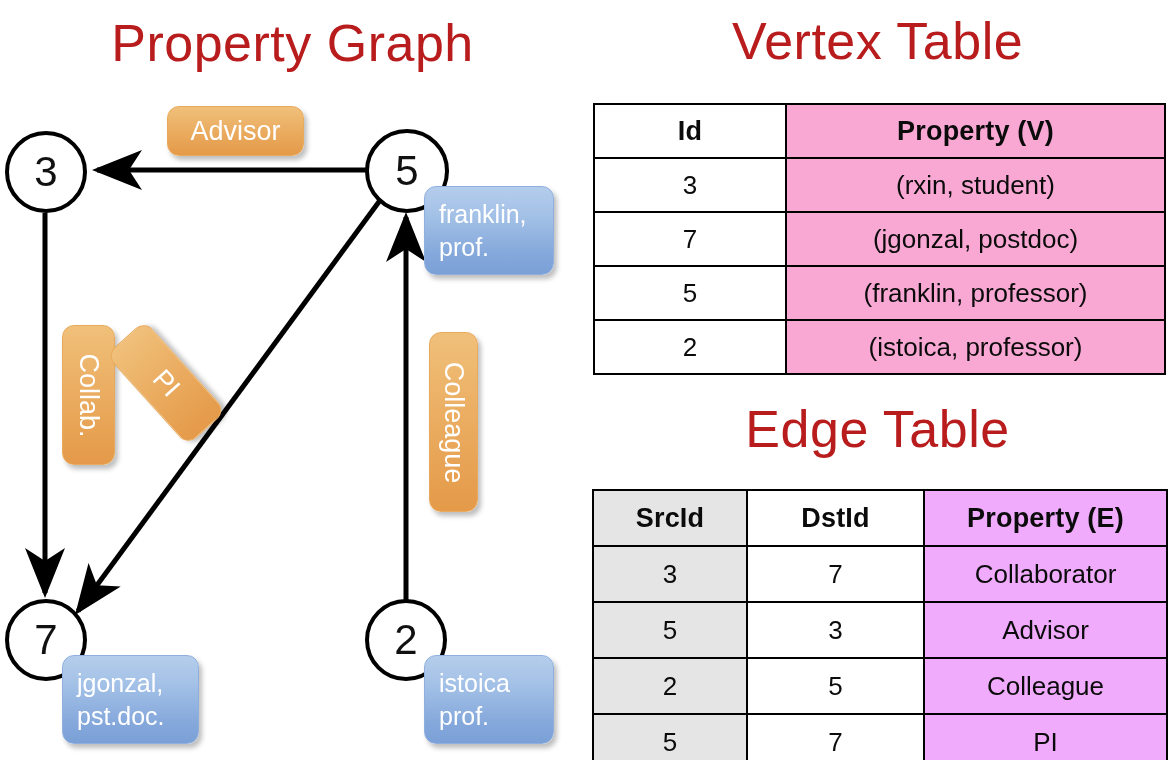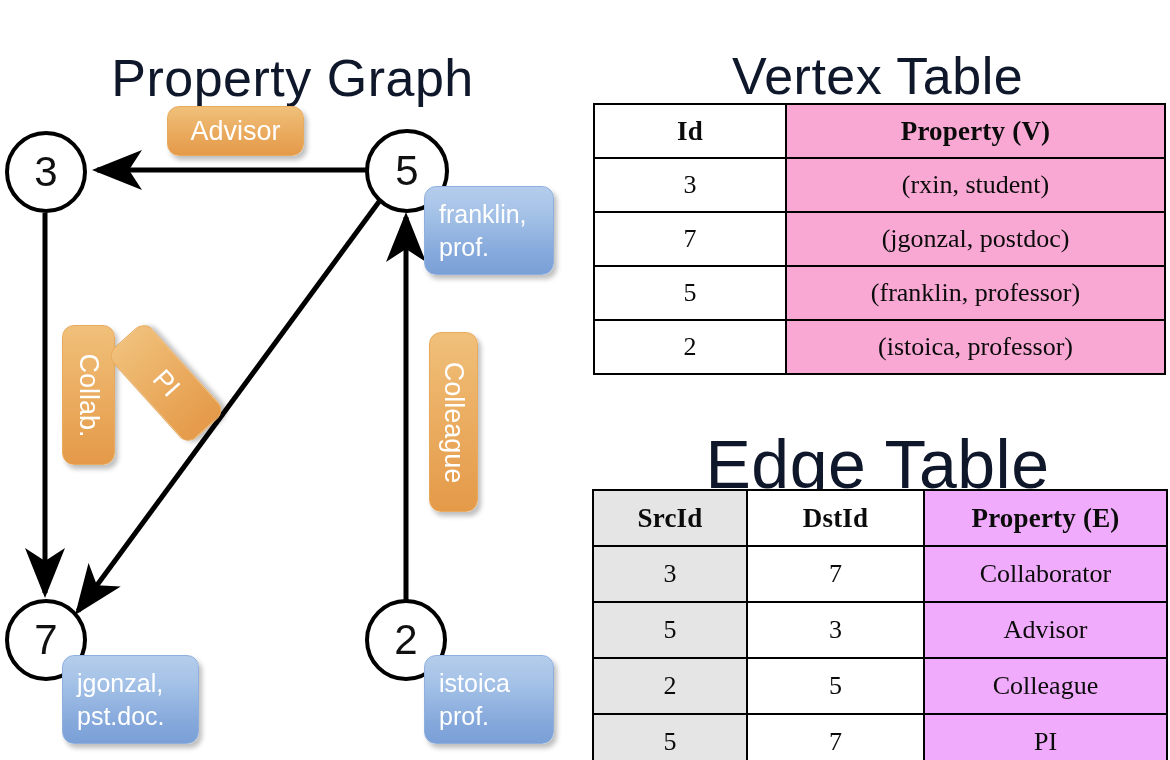--- a/index.html
+++ b/index.html
@@ -8,28 +8,27 @@
     font-family:"Liberation Sans", sans-serif;
     -webkit-font-smoothing:antialiased;
   }
   .panel{position:absolute;}
 
   
   .section-title{
     position:absolute;
     font-family:"Liberation Sans", sans-serif;
     font-weight:300;
-    color:#0f172a;
+    color:#b91c1c;
     letter-spacing:0.5px;
     white-space:nowrap;
-    margin-top:35px;
   }
   #title-property-graph{left:0;top:12px;width:585px;text-align:center;font-size:52px;line-height:62px;}
   #title-vertex-table{left:585px;top:10px;width:585px;text-align:center;font-size:52px;line-height:62px;}
-  #title-edge-table{left:585px;top:398px;width:585px;text-align:center;font-size:68px;line-height:62px;}
+  #title-edge-table{left:585px;top:398px;width:585px;text-align:center;font-size:52px;line-height:62px;}
 
   
   #graph-canvas{left:0;top:0;width:585px;height:760px;}
   #graph-edges{position:absolute;left:0;top:0;width:585px;height:760px;}
 
   .node-circle{
     position:absolute;
     border:4px solid #000;
     border-radius:50%;
     background:#fff;
@@ -85,21 +84,21 @@
   #edge-label-advisor{left:167px;top:106px;width:137px;height:50px;}
   #edge-label-collab{left:62px;top:325px;width:53px;height:140px;}
   #edge-label-colleague{left:429px;top:332px;width:49px;height:180px;}
   #edge-label-pi{left:140px;top:322px;width:52px;height:122px;transform:rotate(-42deg);}
   #edge-label-pi span{transform:rotate(90deg);display:block;}
 
   
   .data-table{
     position:absolute;
     border-collapse:collapse;
-    font-family:Liberation Serif, serif;
+    font-family:Liberation Sans, sans-serif;
     table-layout:fixed;
   }
   .data-table td,.data-table th{
     border:2px solid #000;
     text-align:center;
     font-weight:300;
     color:#0b0b0b;
     padding:0;
   }
   .data-table th{

